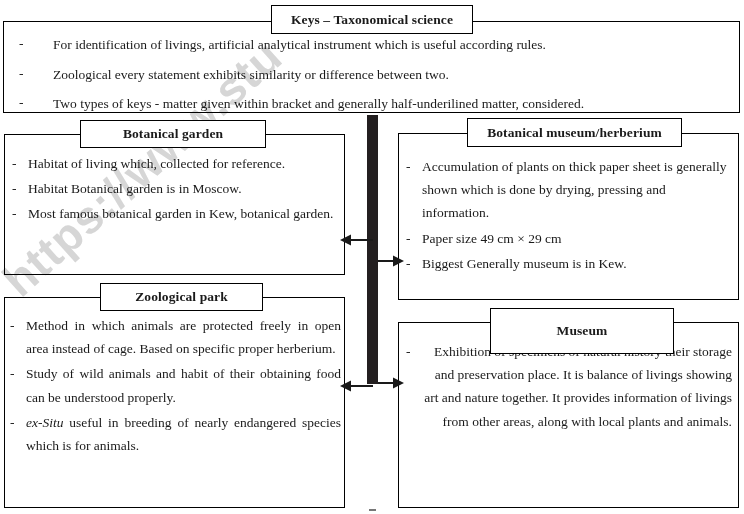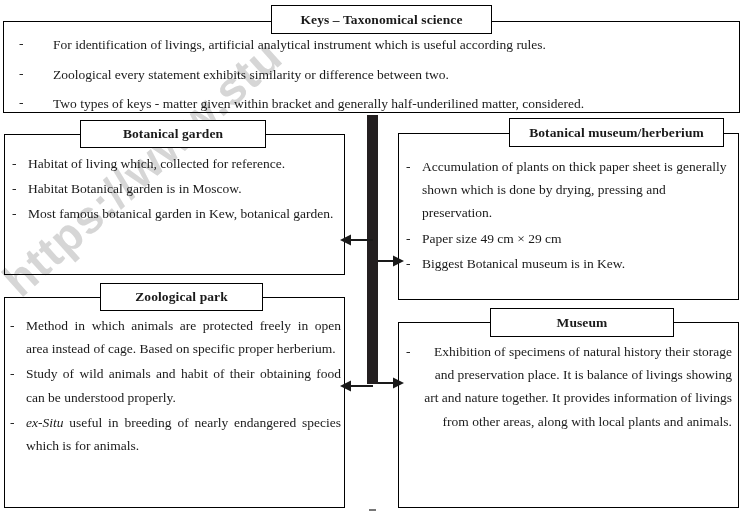--- a/index.html
+++ b/index.html
@@ -125,21 +125,21 @@
 </style>
 </head>
 <body>
 
 <div id="canvas">
 
   <div class="watermark">https://www.stu</div>
 
   <div class="box" id="top-box" style="left:3px; top:21px; width:737px; height:92px;"></div>
 
-  <div class="plate" id="top-plate" style="left:271px; top:5px; width:221px; height:29px;">
+  <div class="plate" id="top-plate" style="left:271px; top:5px; width:202px; height:29px;">
     <span>Keys – Taxonomical science</span>
   </div>
 
   <div class="blist" id="top-list" style="left:3px; top:32px; width:720px;">
     <div class="bitem">
       <span class="bdash">-</span>
       <span class="btext">For identification of livings, artificial analytical instrument which is useful according rules.</span>
     </div>
     <div class="bitem">
       <span class="bdash">-</span>
@@ -200,47 +200,47 @@
     </div>
   </div>
 
   <svg class="arrow" style="left:340px; top:378px;" width="34" height="16" viewBox="0 0 34 16">
     <line x1="33" y1="8" x2="8" y2="8" stroke="#1a1a1a" stroke-width="2"></line>
     <polygon points="0,8 11,2.5 11,13.5" fill="#1a1a1a"></polygon>
   </svg>
 
   <div class="box" id="bm-box" style="left:398px; top:133px; width:341px; height:167px;"></div>
 
-  <div class="plate" id="bm-plate" style="left:467px; top:118px; width:215px; height:29px;margin-left:42px;">
+  <div class="plate" id="bm-plate" style="left:467px; top:118px; width:215px; height:29px;">
     <span>Botanical museum/herberium</span>
   </div>
 
   <div class="blist" id="bm-list" style="left:406px; top:155px; width:326px;">
     <div class="bitem">
       <span class="bdash">-</span>
-      <span class="btext">Accumulation of plants on thick paper sheet is generally shown which is done by drying, pressing and preservation.</span>
+      <span class="btext">Accumulation of plants on thick paper sheet is generally shown which is done by drying, pressing and information.</span>
     </div>
     <div class="bitem">
       <span class="bdash">-</span>
       <span class="btext">Paper size 49 cm × 29 cm</span>
     </div>
     <div class="bitem">
       <span class="bdash">-</span>
-      <span class="btext">Biggest Botanical museum is in Kew.</span>
+      <span class="btext">Biggest Generally museum is in Kew.</span>
     </div>
   </div>
 
   <svg class="arrow" style="left:378px; top:253px;" width="26" height="16" viewBox="0 0 26 16">
     <line x1="0" y1="8" x2="17" y2="8" stroke="#1a1a1a" stroke-width="2"></line>
     <polygon points="26,8 15,2.5 15,13.5" fill="#1a1a1a"></polygon>
   </svg>
 
   <div class="box" id="mu-box" style="left:398px; top:322px; width:341px; height:186px;"></div>
 
-  <div class="plate" id="mu-plate" style="left:490px; top:308px; width:184px; height:29px;">
+  <div class="plate" id="mu-plate" style="left:490px; top:308px; width:184px; height:46px;">
     <span>Museum</span>
   </div>
 
   <div class="blist center-text" id="mu-list" style="left:406px; top:340px; width:326px;">
     <div class="bitem">
       <span class="bdash">-</span>
       <span class="btext">Exhibition of specimens of natural history their storage and preservation place. It is balance of livings showing art and nature together. It provides information of livings from other areas, along with local plants and animals.</span>
     </div>
   </div>
 

